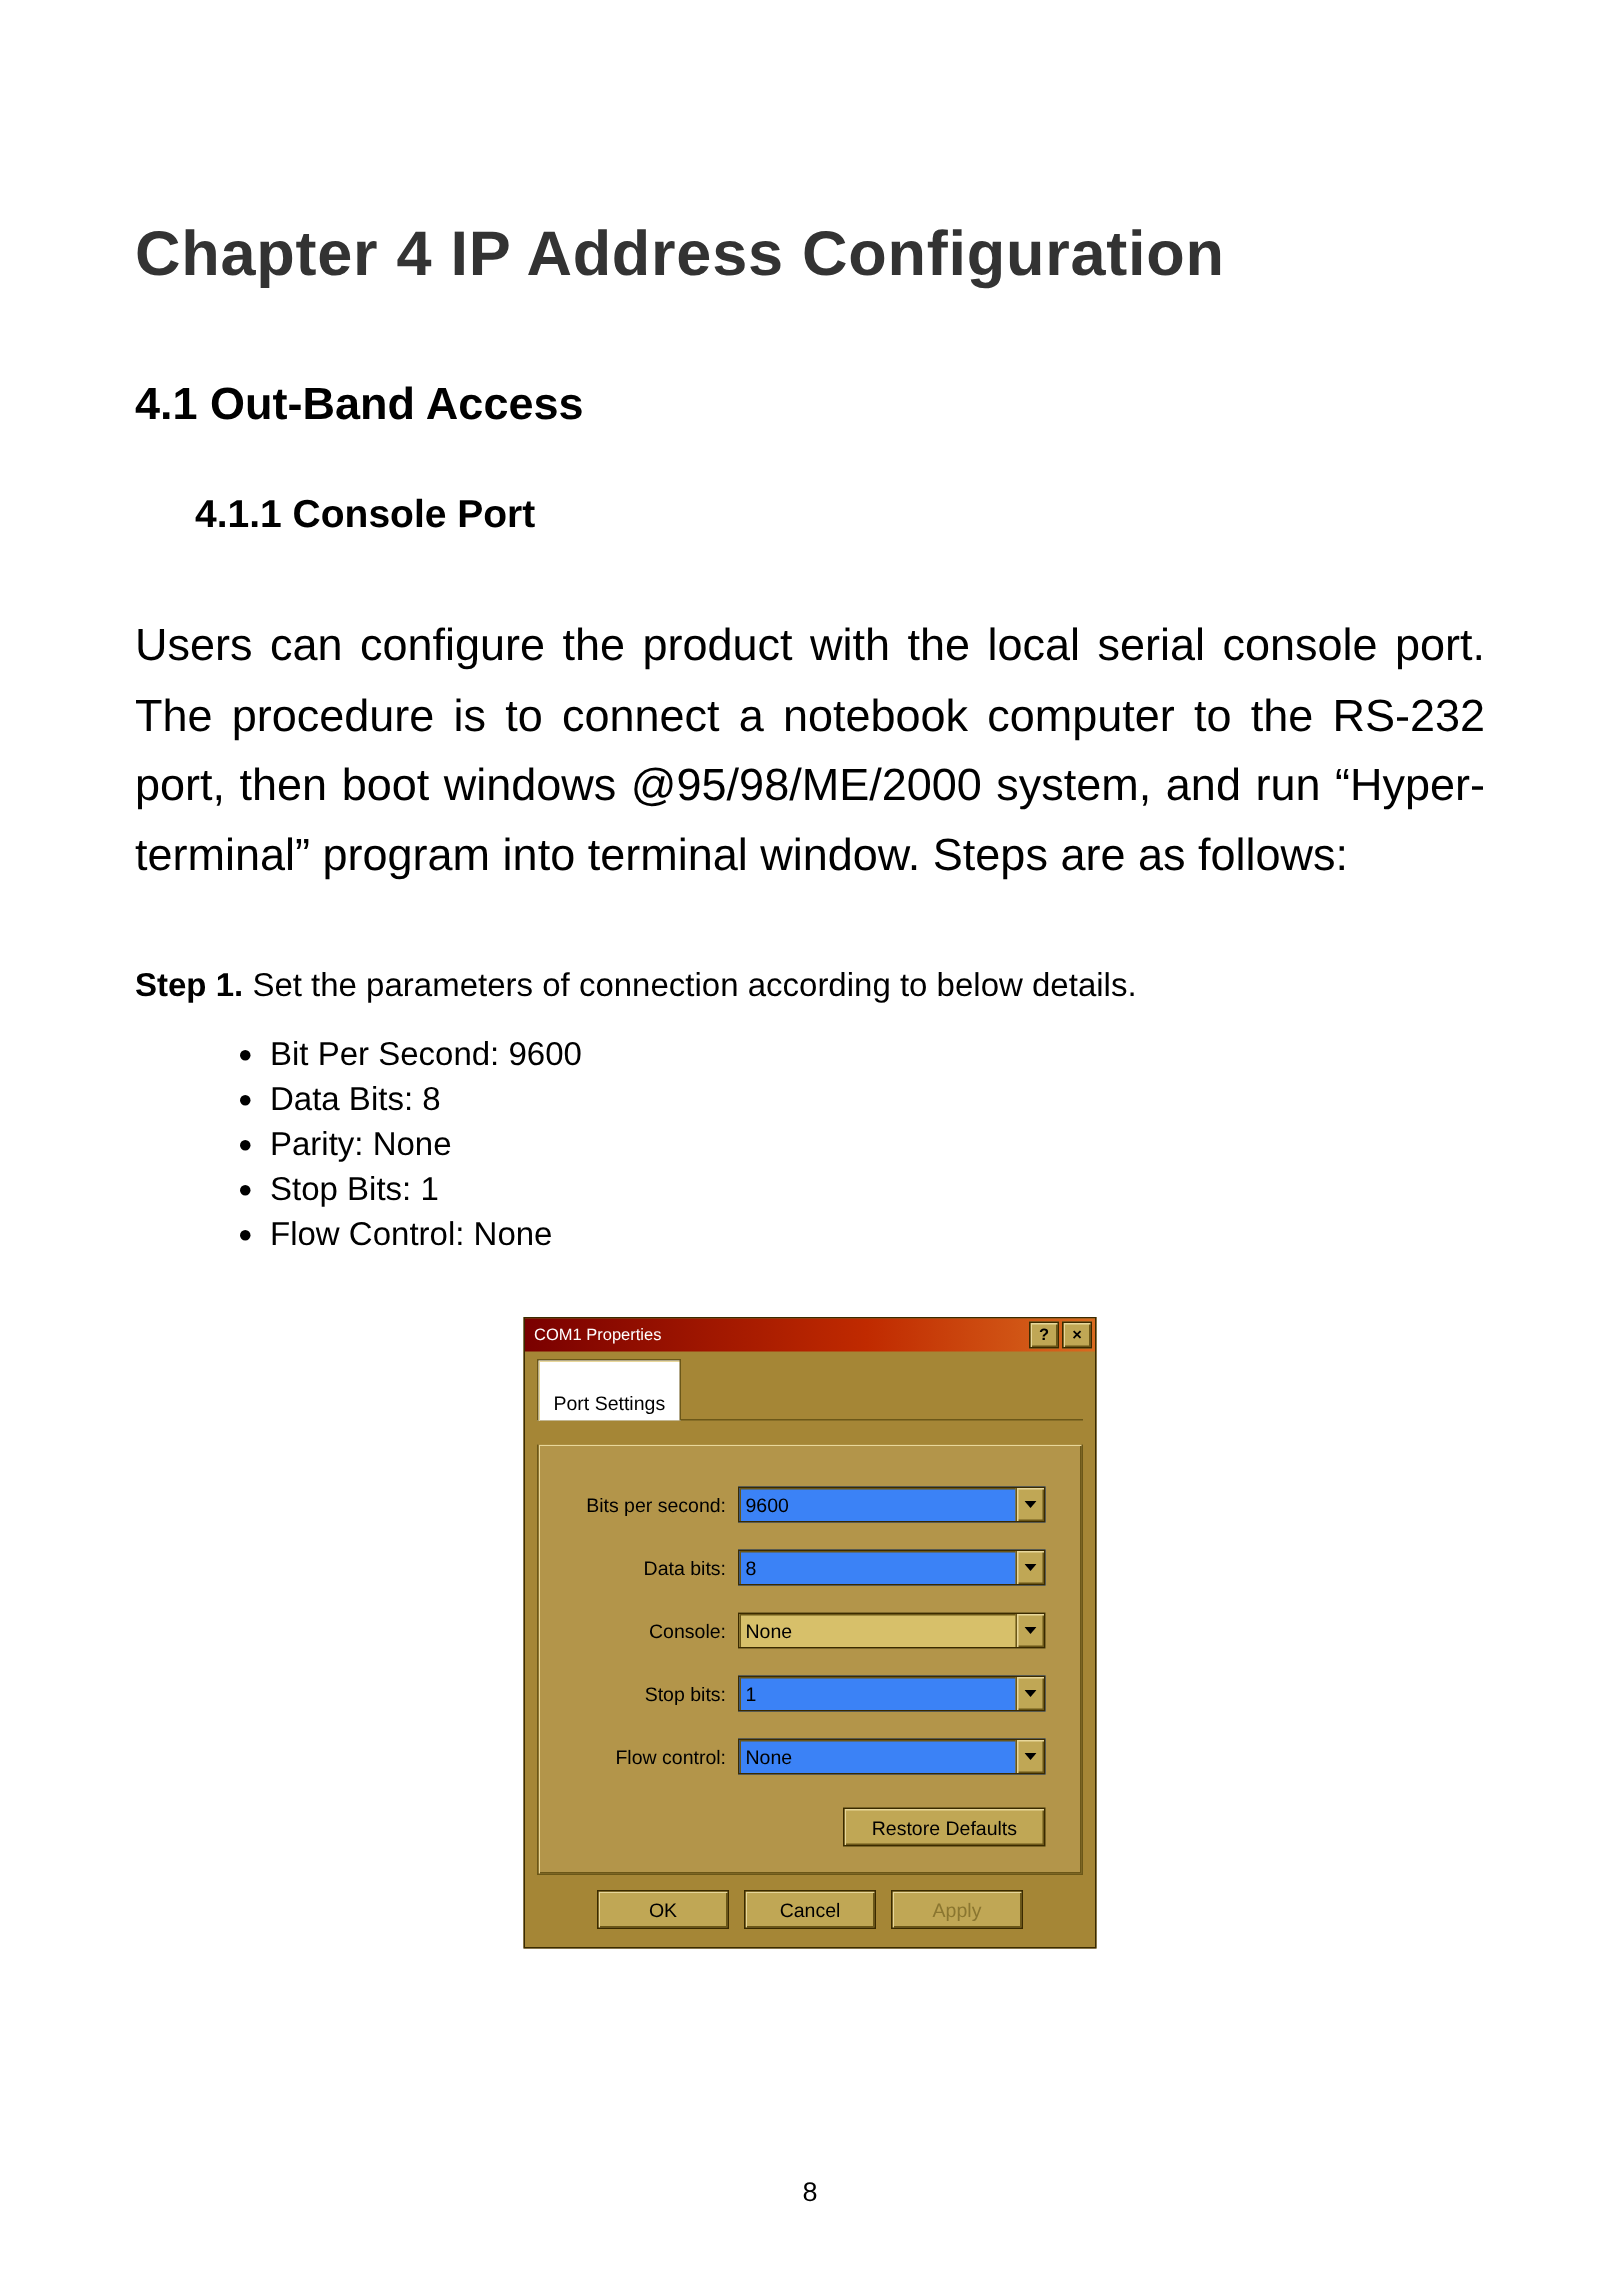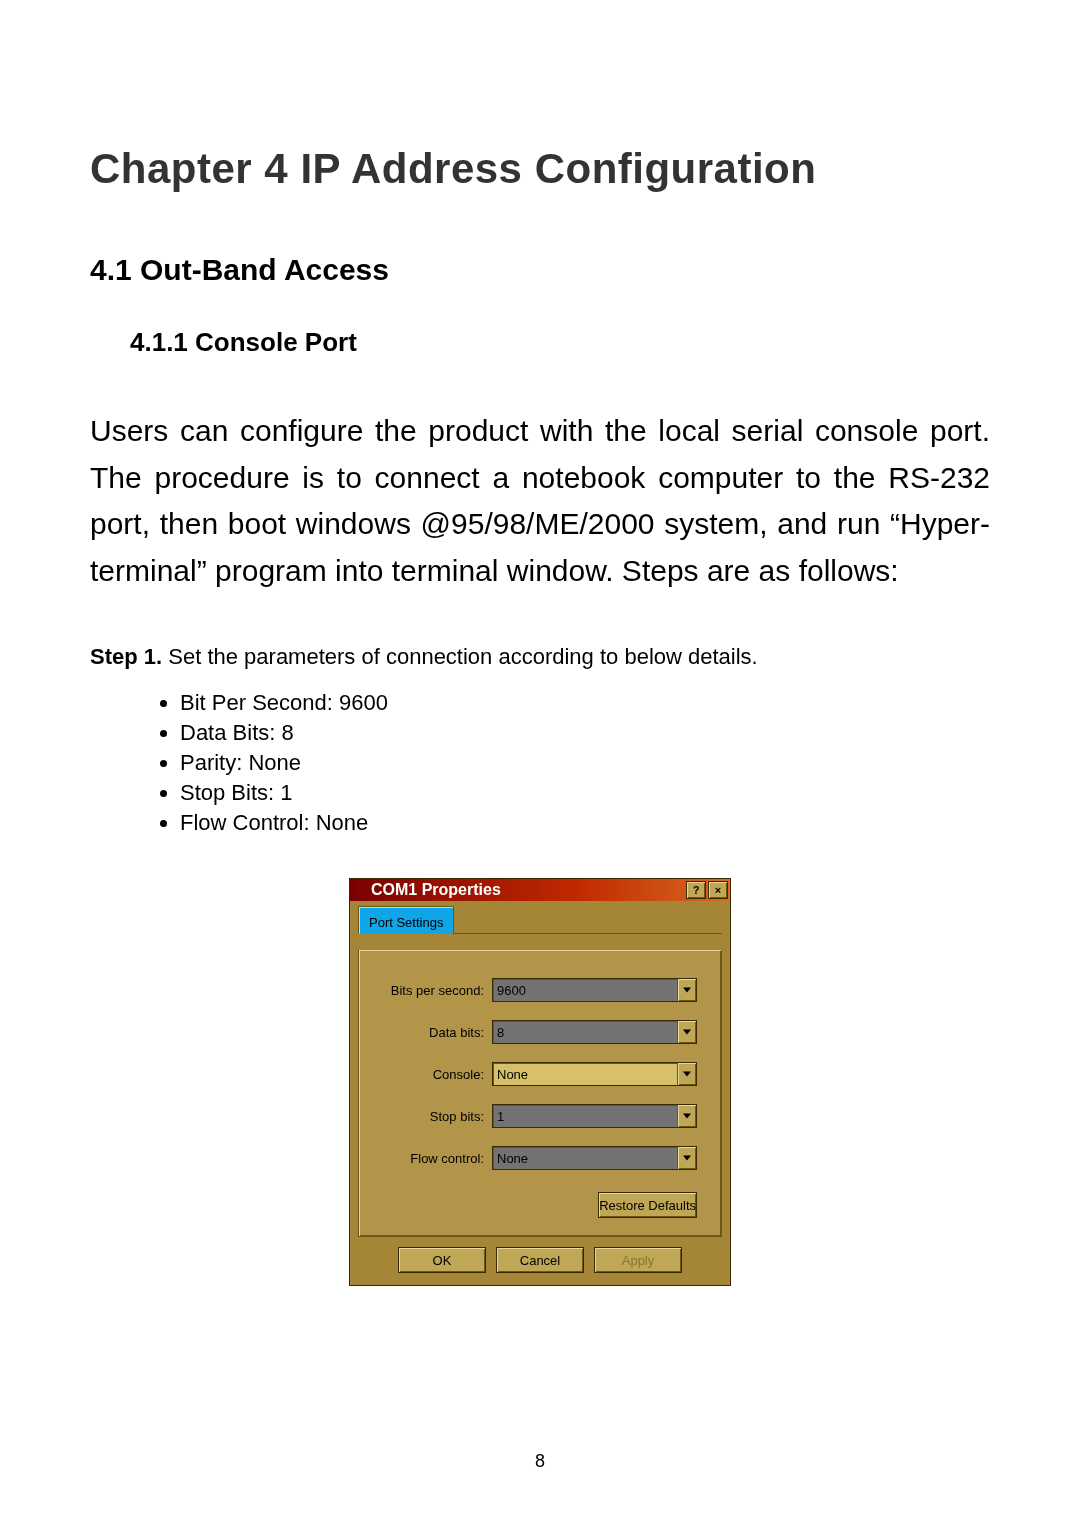--- a/index.html
+++ b/index.html
@@ -78,47 +78,46 @@
   .titlebar {
     display: flex;
     align-items: center;
     justify-content: space-between;
     height: 22px;
     background: linear-gradient(to right, #7a0000, #c02a00 60%, #d96a1f);
     padding: 0 2px 0 6px;
   }
   .titlebar-text {
     color: #ffffff;
-    font-weight: bold;
-    font-size: 16px;
-    margin-left: 15px;
+    font-weight: normal;
+    font-size: 11px;
   }
   .titlebar-btns { display: flex; gap: 2px; }
   .tbtn {
     width: 18px; height: 16px;
     background: #c0a755;
     border: 1px solid #3a2a00;
     box-shadow: inset 1px 1px 0 #e8d79a, inset -1px -1px 0 #6b5718;
     display: flex; align-items: center; justify-content: center;
     font-size: 11px; font-weight: bold;
     cursor: default;
   }
   .dlg-body {
     padding: 4px 8px 8px 8px;
   }
   .tabrow {
     display: flex;
     border-bottom: 1px solid #6b5718;
     margin-bottom: 2px;
   }
   .tab {
-    padding: 8px 10px 4px 10px;
+    padding: 21px 10px 4px 10px;
     border: 1px solid #6b5718;
     border-bottom: none;
-    background: #0ea5e9;
+    background: #ffffff;
     position: relative;
     top: 1px;
     box-shadow: inset 1px 1px 0 #e8d79a;
   }
   .tabpanel {
     border: 1px solid #6b5718;
     border-top: none;
     box-shadow: inset 1px 1px 0 #e8d79a, inset -1px -1px 0 #6b5718;
     padding: 28px 24px 18px 24px;
     background: #b3954a;
@@ -134,21 +133,21 @@
   .field-label {
     flex: 0 0 130px;
     text-align: right;
     font-size: 13px;
   }
   .combo {
     flex: 0 0 160px;
     height: 22px;
     display: flex;
     align-items: stretch;
-    background: #737373;
+    background: #3b82f6;
     border: 1px solid #3a2a00;
     box-shadow: inset 1px 1px 0 #6b5718;
   }
   .combo.hl { background: #d7c06a; }
   .combo input {
     flex: 1 1 auto;
     border: none;
     background: transparent;
     font-size: 13px;
     padding: 0 4px;
@@ -163,21 +162,21 @@
     display: flex; align-items: center; justify-content: center;
   }
   .combo .dropbtn svg { width: 8px; height: 6px; }
   .restore-row {
     display: flex;
     justify-content: flex-end;
     padding-top: 4px;
   }
   .btn {
     height: 24px;
-    padding: 0 0;
+    padding: 0 18px;
     background: #c0a755;
     border: 1px solid #3a2a00;
     box-shadow: inset 1px 1px 0 #e8d79a, inset -1px -1px 0 #6b5718;
     font-size: 13px;
     display: inline-flex; align-items: center; justify-content: center;
     cursor: default;
   }
   .btn.disabled { color: #8a7630; }
   .dlg-buttons {
     display: flex;

